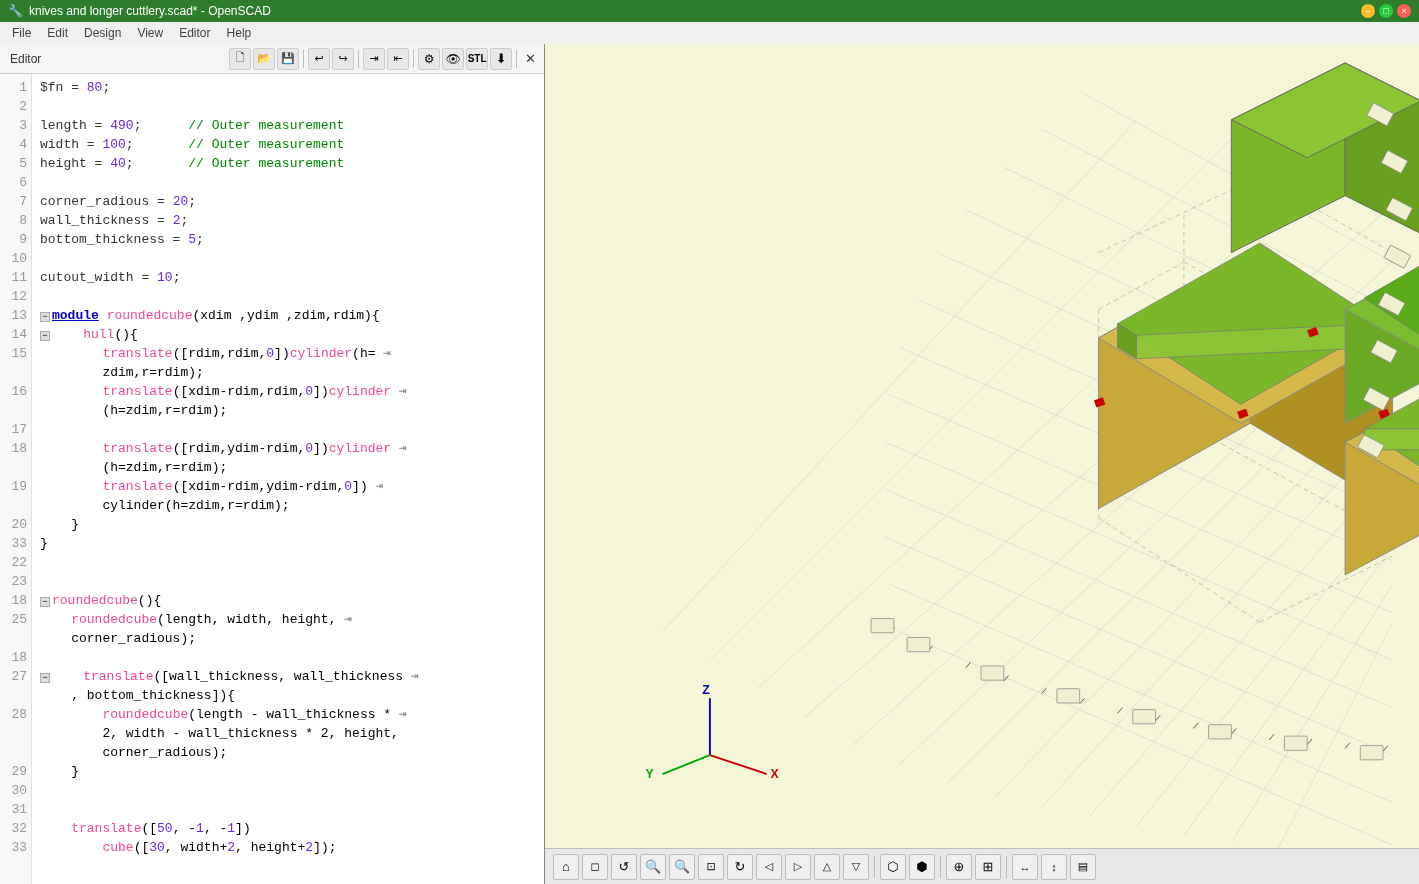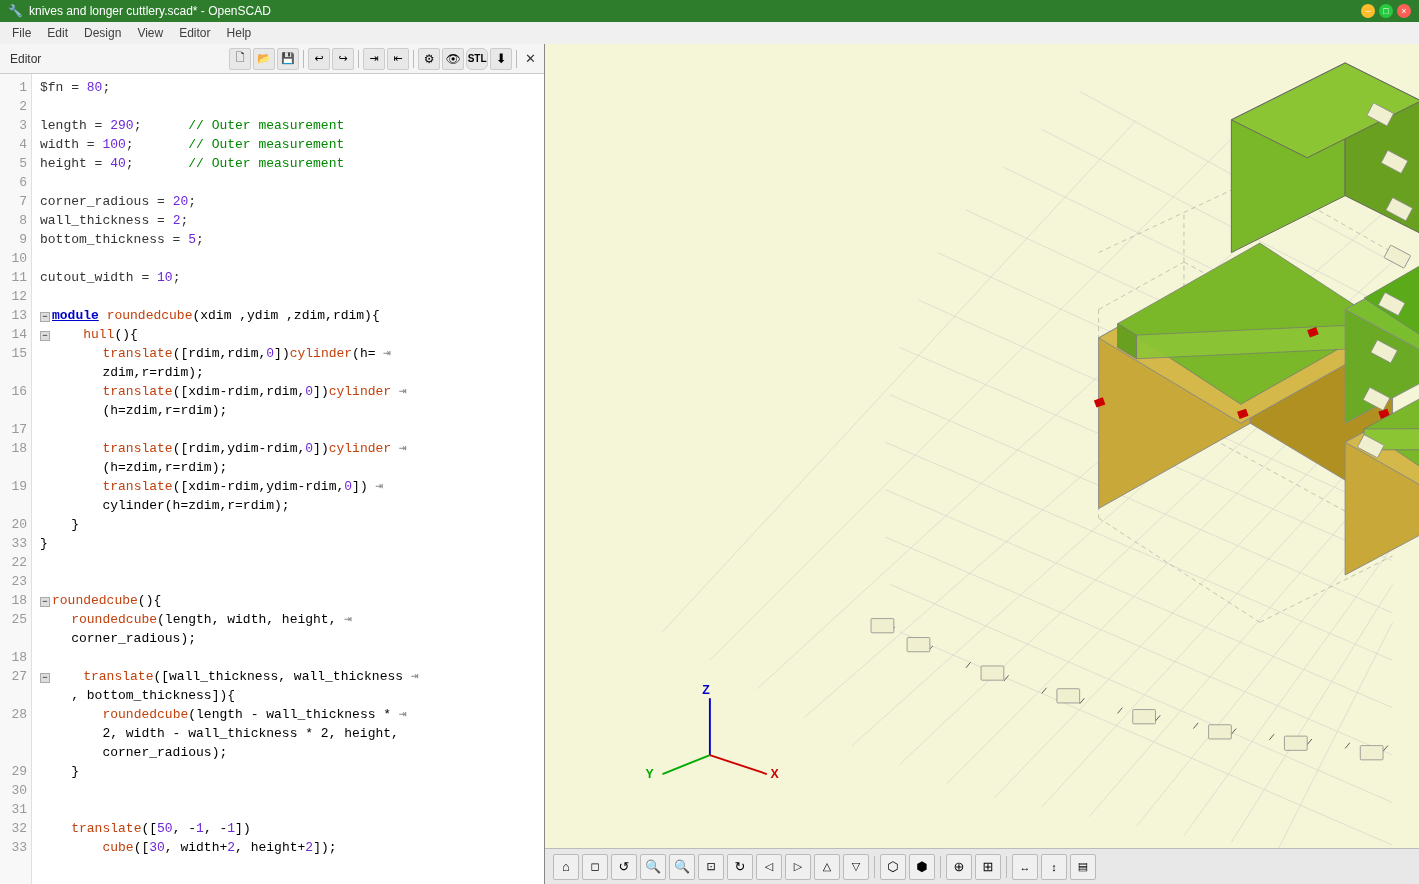--- a/index.html
+++ b/index.html
@@ -64,21 +64,21 @@
       font-size: 13px; line-height: 19px; user-select: none;
       flex-shrink: 0;
     }
     #code-content {
       flex: 1; padding: 4px 8px; color: #000;
       line-height: 19px; white-space: pre; overflow: auto;
     }
 
     
     .kw { color: #0000cc; font-weight: bold; text-decoration: underline; }
-    .fn-name { color: #c2410c; }
+    .fn-name { color: #ec4899; }
     .cm { color: #008800; }
     .num { color: #6d28d9; }
     .op { color: #333; }
     .fold-marker { display: inline-block; width: 10px; height: 10px; background: #ddd; border: 1px solid #aaa; text-align: center; line-height: 8px; font-size: 9px; cursor: pointer; margin-right: 2px; }
 
     
     #viewport {
       flex: 1; background: #f5f5d8; position: relative; overflow: hidden;
     }
 
@@ -139,21 +139,21 @@
       <div class="tb-btn" title="Save">💾</div>
       <div class="tb-sep"></div>
       <div class="tb-btn" title="Undo">↩</div>
       <div class="tb-btn" title="Redo">↪</div>
       <div class="tb-sep"></div>
       <div class="tb-btn" title="Indent">⇥</div>
       <div class="tb-btn" title="Unindent">⇤</div>
       <div class="tb-sep"></div>
       <div class="tb-btn" title="Auto Indent" style="font-size:12px;">⚙</div>
       <div class="tb-btn" title="Preview" style="font-size:12px;">👁</div>
-      <div class="tb-btn" title="STL" style="font-size:10px;font-weight:bold;border-radius:6px;">STL</div>
+      <div class="tb-btn" title="STL" style="font-size:10px;font-weight:bold;">STL</div>
       <div class="tb-btn" title="Export" style="font-size:13px;">⬇</div>
       <div class="tb-sep"></div>
       <span class="tb-close">✕</span>
     </div>
 
     <div id="code-area">
       <div id="line-numbers">
         <div>1</div>
         <div>2</div>
         <div>3</div>
@@ -191,21 +191,21 @@
         <div>&nbsp;</div>
         <div>&nbsp;</div>
         <div>29</div>
         <div>30</div>
         <div>31</div>
         <div>32</div>
         <div>33</div>
       </div>
       <div id="code-content"><span class="op">$fn = <span class="num">80</span>;</span>
 
-<span class="op">length = <span class="num">290</span>;</span>      <span class="cm">// Outer measurement</span>
+<span class="op">length = <span class="num">490</span>;</span>      <span class="cm">// Outer measurement</span>
 <span class="op">width = <span class="num">100</span>;</span>       <span class="cm">// Outer measurement</span>
 <span class="op">height = <span class="num">40</span>;</span>       <span class="cm">// Outer measurement</span>
 
 <span class="op">corner_radious = <span class="num">20</span>;</span>
 <span class="op">wall_thickness = <span class="num">2</span>;</span>
 <span class="op">bottom_thickness = <span class="num">5</span>;</span>
 
 <span class="op">cutout_width = <span class="num">10</span>;</span>
 
 <span class="fold-marker">−</span><span class="kw">module</span> <span class="fn-name">roundedcube</span>(xdim ,ydim ,zdim,rdim){

